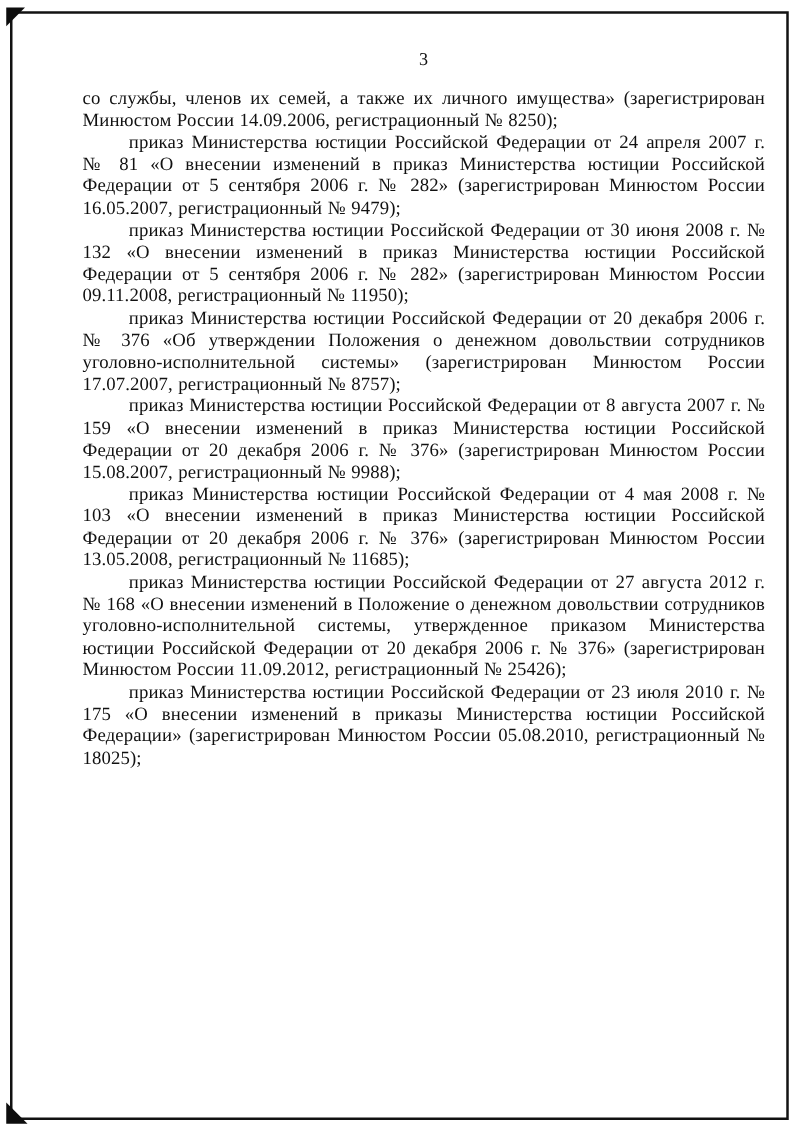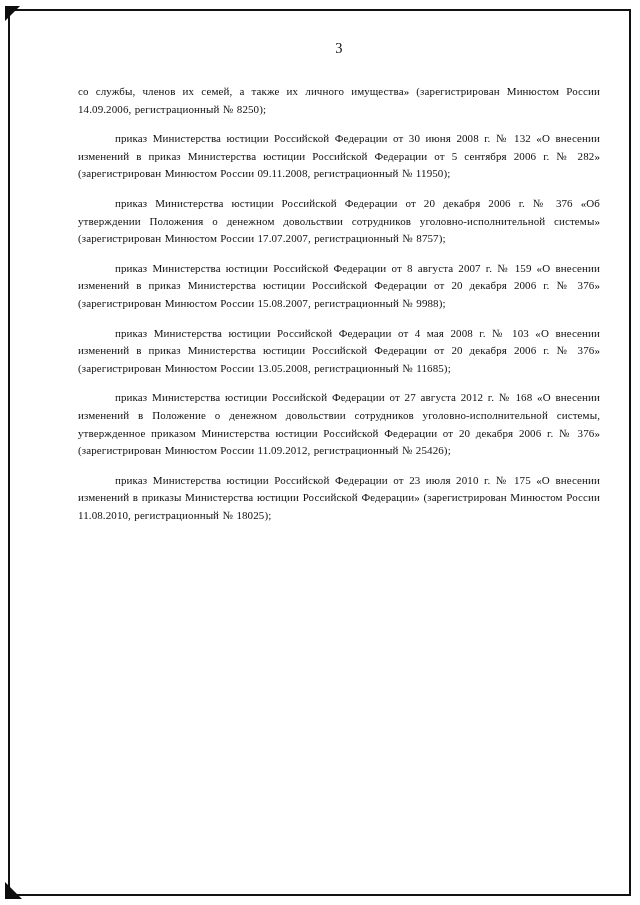--- a/index.html
+++ b/index.html
@@ -52,24 +52,24 @@
     font-size: 14.5px;
     letter-spacing: 0.2px;
   }
   .text-block {
     position: absolute;
     top: 71px;
     left: 66px;
     width: 546px;
   }
   .para {
-    margin: 12px;
+    margin: 0;
     padding: 0;
     text-align: justify;
-    font-size: 11px;
+    font-size: 15px;
     line-height: 17.6px;
     letter-spacing: 0.1px;
     word-spacing: 0.5px;
   }
   .para.indent {
     text-indent: 37px;
   }
 </style>
 </head>
 <body>
@@ -77,21 +77,22 @@
 <div class="scan-page">
 
   <div class="page-border"></div>
   <div class="corner-artifact-tl"></div>
   <div class="corner-artifact-bl"></div>
 
   <div class="page-number">3</div>
 
   <div class="text-block">
     <p class="para">со службы, членов их семей, а также их личного имущества» (зарегистрирован Минюстом России 14.09.2006, регистрационный № 8250);</p>
+    <p class="para indent">приказ Министерства юстиции Российской Федерации от 24 апреля 2007 г. № 81 «О внесении изменений в приказ Министерства юстиции Российской Федерации от 5 сентября 2006 г. № 282» (зарегистрирован Минюстом России 16.05.2007, регистрационный № 9479);</p>
     <p class="para indent">приказ Министерства юстиции Российской Федерации от 30 июня 2008 г. № 132 «О внесении изменений в приказ Министерства юстиции Российской Федерации от 5 сентября 2006 г. № 282» (зарегистрирован Минюстом России 09.11.2008, регистрационный № 11950);</p>
     <p class="para indent">приказ Министерства юстиции Российской Федерации от 20 декабря 2006 г. № 376 «Об утверждении Положения о денежном довольствии сотрудников уголовно-исполнительной системы» (зарегистрирован Минюстом России 17.07.2007, регистрационный № 8757);</p>
     <p class="para indent">приказ Министерства юстиции Российской Федерации от 8 августа 2007 г. № 159 «О внесении изменений в приказ Министерства юстиции Российской Федерации от 20 декабря 2006 г. № 376» (зарегистрирован Минюстом России 15.08.2007, регистрационный № 9988);</p>
     <p class="para indent">приказ Министерства юстиции Российской Федерации от 4 мая 2008 г. № 103 «О внесении изменений в приказ Министерства юстиции Российской Федерации от 20 декабря 2006 г. № 376» (зарегистрирован Минюстом России 13.05.2008, регистрационный № 11685);</p>
     <p class="para indent">приказ Министерства юстиции Российской Федерации от 27 августа 2012 г. № 168 «О внесении изменений в Положение о денежном довольствии сотрудников уголовно-исполнительной системы, утвержденное приказом Министерства юстиции Российской Федерации от 20 декабря 2006 г. № 376» (зарегистрирован Минюстом России 11.09.2012, регистрационный № 25426);</p>
-    <p class="para indent">приказ Министерства юстиции Российской Федерации от 23 июля 2010 г. № 175 «О внесении изменений в приказы Министерства юстиции Российской Федерации» (зарегистрирован Минюстом России 11.08.2010, регистрационный № 18025);</p>
+    <p class="para indent">приказ Министерства юстиции Российской Федерации от 23 июля 2010 г. № 175 «О внесении изменений в приказы Министерства юстиции Российской Федерации» (зарегистрирован Минюстом России 05.08.2010, регистрационный № 18025);</p>
   </div>
 
 </div>
 
 </body></html>

